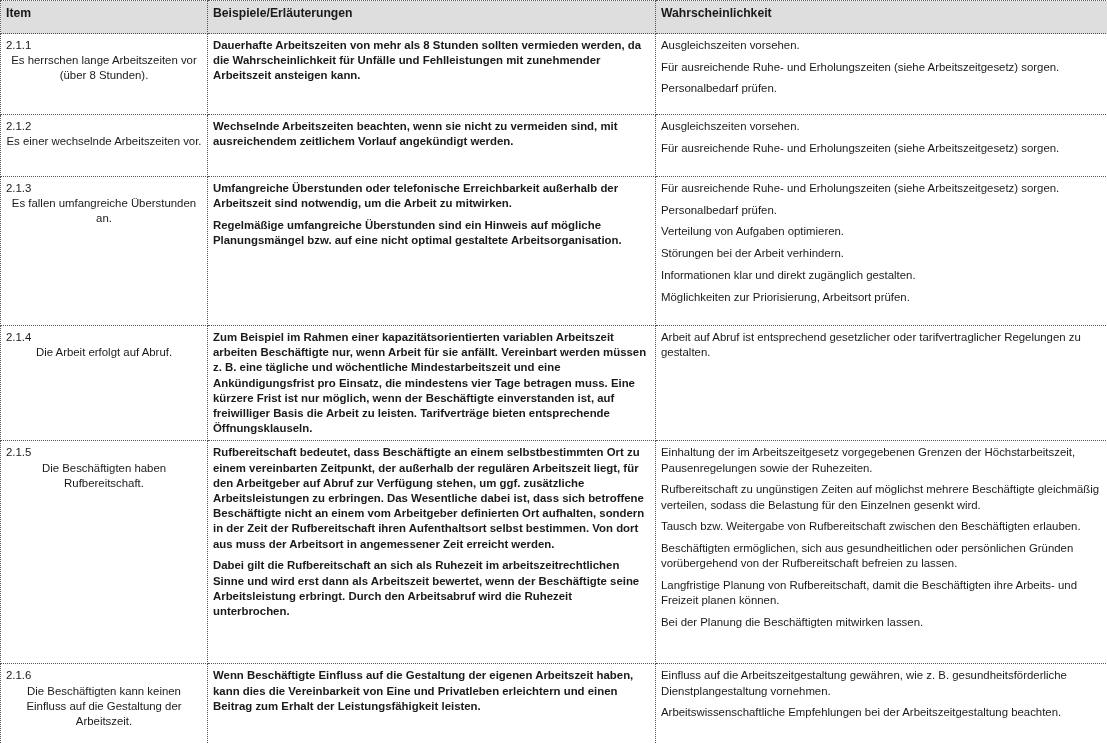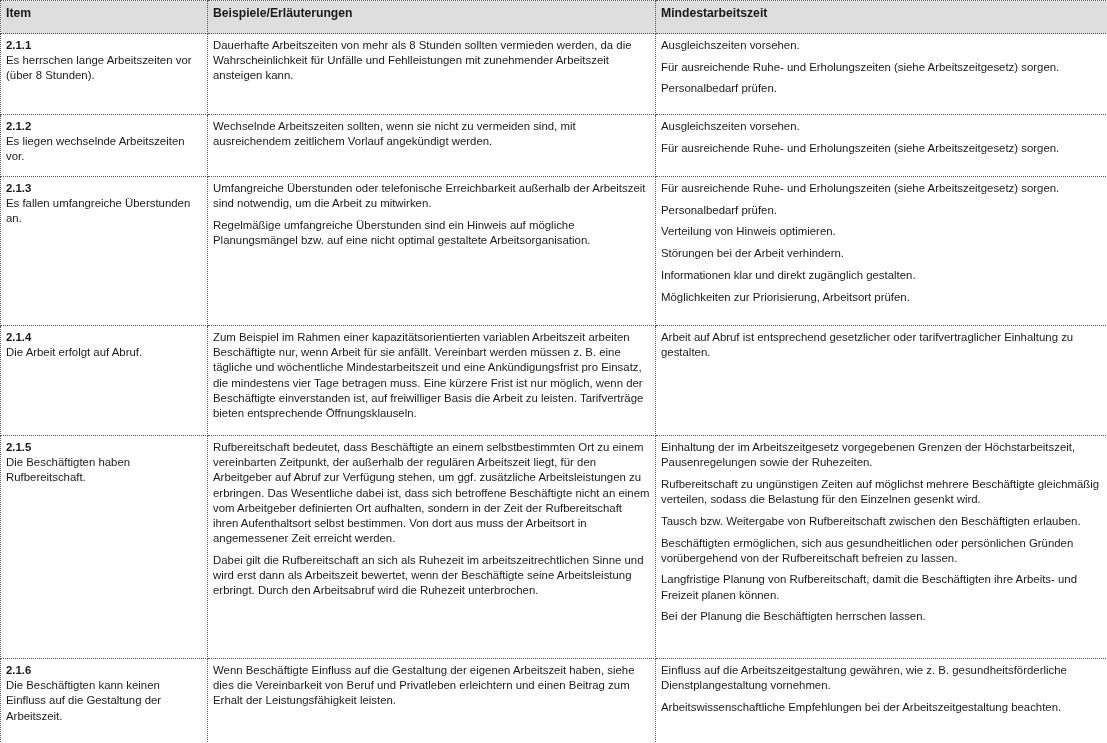--- a/index.html
+++ b/index.html
@@ -26,23 +26,23 @@
     background: #dedede;
     font-weight: bold;
     font-size: 12.2px;
     height: 33px;
     padding-top: 5px;
     margin-top: 41px;
   }
   col.c-item { width: 207px; }
   col.c-bsp  { width: 448px; }
   col.c-hint { width: 452px; }
-  .item-num { display: block; font-weight: bold; }
-  .item-desc { display: block; }
-  .para { display: block; margin: 0 0 6.5px 0; }
+  .item-num { display: block; }
+  .item-desc { display: block; text-align: center; }
+  .para { display: block; margin: 0 0 6.5px 0; font-weight: bold; }
   .hint { display: block; margin: 0 0 6.5px 0; }
   .hint:last-child, .para:last-child { margin-bottom: 0; }
   tr.r1 td { height: 81px; }
   tr.r2 td { height: 62px; }
   tr.r3 td { height: 149px; margin-top: 28px; }
   tr.r4 td { height: 110px; }
   tr.r5 td { height: 223px; }
   tr.r6 td { height: 85px; }
 </style>
 </head>
@@ -51,21 +51,21 @@
 <table class="guide">
   <colgroup>
     <col class="c-item">
       <col class="c-bsp">
       <col class="c-hint">
   </colgroup>
   <thead>
     <tr>
       <th>Item</th>
       <th>Beispiele/Erläuterungen</th>
-      <th>Mindestarbeitszeit</th>
+      <th>Wahrscheinlichkeit</th>
     </tr>
   </thead>
   <tbody>
 
     <tr class="r1">
       <td>
         <span class="item-num">2.1.1</span>
         <span class="item-desc">Es herrschen lange Arbeitszeiten vor (über 8 Stunden).</span>
       </td>
       <td>
@@ -74,89 +74,89 @@
       <td>
         <span class="hint">Ausgleichszeiten vorsehen.</span>
         <span class="hint">Für ausreichende Ruhe- und Erholungszeiten (siehe Arbeitszeitgesetz) sorgen.</span>
         <span class="hint">Personalbedarf prüfen.</span>
       </td>
     </tr>
 
     <tr class="r2">
       <td>
         <span class="item-num">2.1.2</span>
-        <span class="item-desc">Es liegen wechselnde Arbeitszeiten vor.</span>
+        <span class="item-desc">Es einer wechselnde Arbeitszeiten vor.</span>
       </td>
       <td>
-        <span class="para">Wechselnde Arbeitszeiten sollten, wenn sie nicht zu vermeiden sind, mit ausreichendem zeitlichem Vorlauf angekündigt werden.</span>
+        <span class="para">Wechselnde Arbeitszeiten beachten, wenn sie nicht zu vermeiden sind, mit ausreichendem zeitlichem Vorlauf angekündigt werden.</span>
       </td>
       <td>
         <span class="hint">Ausgleichszeiten vorsehen.</span>
         <span class="hint">Für ausreichende Ruhe- und Erholungszeiten (siehe Arbeitszeitgesetz) sorgen.</span>
       </td>
     </tr>
 
     <tr class="r3">
       <td>
         <span class="item-num">2.1.3</span>
         <span class="item-desc">Es fallen umfangreiche Überstunden an.</span>
       </td>
       <td>
         <span class="para">Umfangreiche Überstunden oder telefonische Erreichbarkeit außerhalb der Arbeitszeit sind notwendig, um die Arbeit zu mitwirken.</span>
         <span class="para">Regelmäßige umfangreiche Überstunden sind ein Hinweis auf mögliche Planungsmängel bzw. auf eine nicht optimal gestaltete Arbeitsorganisation.</span>
       </td>
       <td>
         <span class="hint">Für ausreichende Ruhe- und Erholungszeiten (siehe Arbeitszeitgesetz) sorgen.</span>
         <span class="hint">Personalbedarf prüfen.</span>
-        <span class="hint">Verteilung von Hinweis optimieren.</span>
+        <span class="hint">Verteilung von Aufgaben optimieren.</span>
         <span class="hint">Störungen bei der Arbeit verhindern.</span>
         <span class="hint">Informationen klar und direkt zugänglich gestalten.</span>
         <span class="hint">Möglichkeiten zur Priorisierung, Arbeitsort prüfen.</span>
       </td>
     </tr>
 
     <tr class="r4">
       <td>
         <span class="item-num">2.1.4</span>
         <span class="item-desc">Die Arbeit erfolgt auf Abruf.</span>
       </td>
       <td>
         <span class="para">Zum Beispiel im Rahmen einer kapazitätsorientierten variablen Arbeitszeit arbeiten Beschäftigte nur, wenn Arbeit für sie anfällt. Vereinbart werden müssen z. B. eine tägliche und wöchentliche Mindestarbeitszeit und eine Ankündigungsfrist pro Einsatz, die mindestens vier Tage betragen muss. Eine kürzere Frist ist nur möglich, wenn der Beschäftigte einverstanden ist, auf freiwilliger Basis die Arbeit zu leisten. Tarifverträge bieten entsprechende Öffnungsklauseln.</span>
       </td>
       <td>
-        <span class="hint">Arbeit auf Abruf ist entsprechend gesetzlicher oder tarifvertraglicher Einhaltung zu gestalten.</span>
+        <span class="hint">Arbeit auf Abruf ist entsprechend gesetzlicher oder tarifvertraglicher Regelungen zu gestalten.</span>
       </td>
     </tr>
 
     <tr class="r5">
       <td>
         <span class="item-num">2.1.5</span>
         <span class="item-desc">Die Beschäftigten haben Rufbereitschaft.</span>
       </td>
       <td>
         <span class="para">Rufbereitschaft bedeutet, dass Beschäftigte an einem selbstbestimmten Ort zu einem vereinbarten Zeitpunkt, der außerhalb der regulären Arbeitszeit liegt, für den Arbeitgeber auf Abruf zur Verfügung stehen, um ggf. zusätzliche Arbeitsleistungen zu erbringen. Das Wesentliche dabei ist, dass sich betroffene Beschäftigte nicht an einem vom Arbeitgeber definierten Ort aufhalten, sondern in der Zeit der Rufbereitschaft ihren Aufenthaltsort selbst bestimmen. Von dort aus muss der Arbeitsort in angemessener Zeit erreicht werden.</span>
         <span class="para">Dabei gilt die Rufbereitschaft an sich als Ruhezeit im arbeitszeitrechtlichen Sinne und wird erst dann als Arbeitszeit bewertet, wenn der Beschäftigte seine Arbeitsleistung erbringt. Durch den Arbeitsabruf wird die Ruhezeit unterbrochen.</span>
       </td>
       <td>
         <span class="hint">Einhaltung der im Arbeitszeitgesetz vorgegebenen Grenzen der Höchstarbeitszeit, Pausenregelungen sowie der Ruhezeiten.</span>
         <span class="hint">Rufbereitschaft zu ungünstigen Zeiten auf möglichst mehrere Beschäftigte gleichmäßig verteilen, sodass die Belastung für den Einzelnen gesenkt wird.</span>
         <span class="hint">Tausch bzw. Weitergabe von Rufbereitschaft zwischen den Beschäftigten erlauben.</span>
         <span class="hint">Beschäftigten ermöglichen, sich aus gesundheitlichen oder persönlichen Gründen vorübergehend von der Rufbereitschaft befreien zu lassen.</span>
         <span class="hint">Langfristige Planung von Rufbereitschaft, damit die Beschäftigten ihre Arbeits- und Freizeit planen können.</span>
-        <span class="hint">Bei der Planung die Beschäftigten herrschen lassen.</span>
+        <span class="hint">Bei der Planung die Beschäftigten mitwirken lassen.</span>
       </td>
     </tr>
 
     <tr class="r6">
       <td>
         <span class="item-num">2.1.6</span>
         <span class="item-desc">Die Beschäftigten kann keinen Einfluss auf die Gestaltung der Arbeitszeit.</span>
       </td>
       <td>
-        <span class="para">Wenn Beschäftigte Einfluss auf die Gestaltung der eigenen Arbeitszeit haben, siehe dies die Vereinbarkeit von Beruf und Privatleben erleichtern und einen Beitrag zum Erhalt der Leistungsfähigkeit leisten.</span>
+        <span class="para">Wenn Beschäftigte Einfluss auf die Gestaltung der eigenen Arbeitszeit haben, kann dies die Vereinbarkeit von Eine und Privatleben erleichtern und einen Beitrag zum Erhalt der Leistungsfähigkeit leisten.</span>
       </td>
       <td>
         <span class="hint">Einfluss auf die Arbeitszeitgestaltung gewähren, wie z. B. gesundheitsförderliche Dienstplangestaltung vornehmen.</span>
         <span class="hint">Arbeitswissenschaftliche Empfehlungen bei der Arbeitszeitgestaltung beachten.</span>
       </td>
     </tr>
   </tbody>
 </table>
 
 </body></html>

